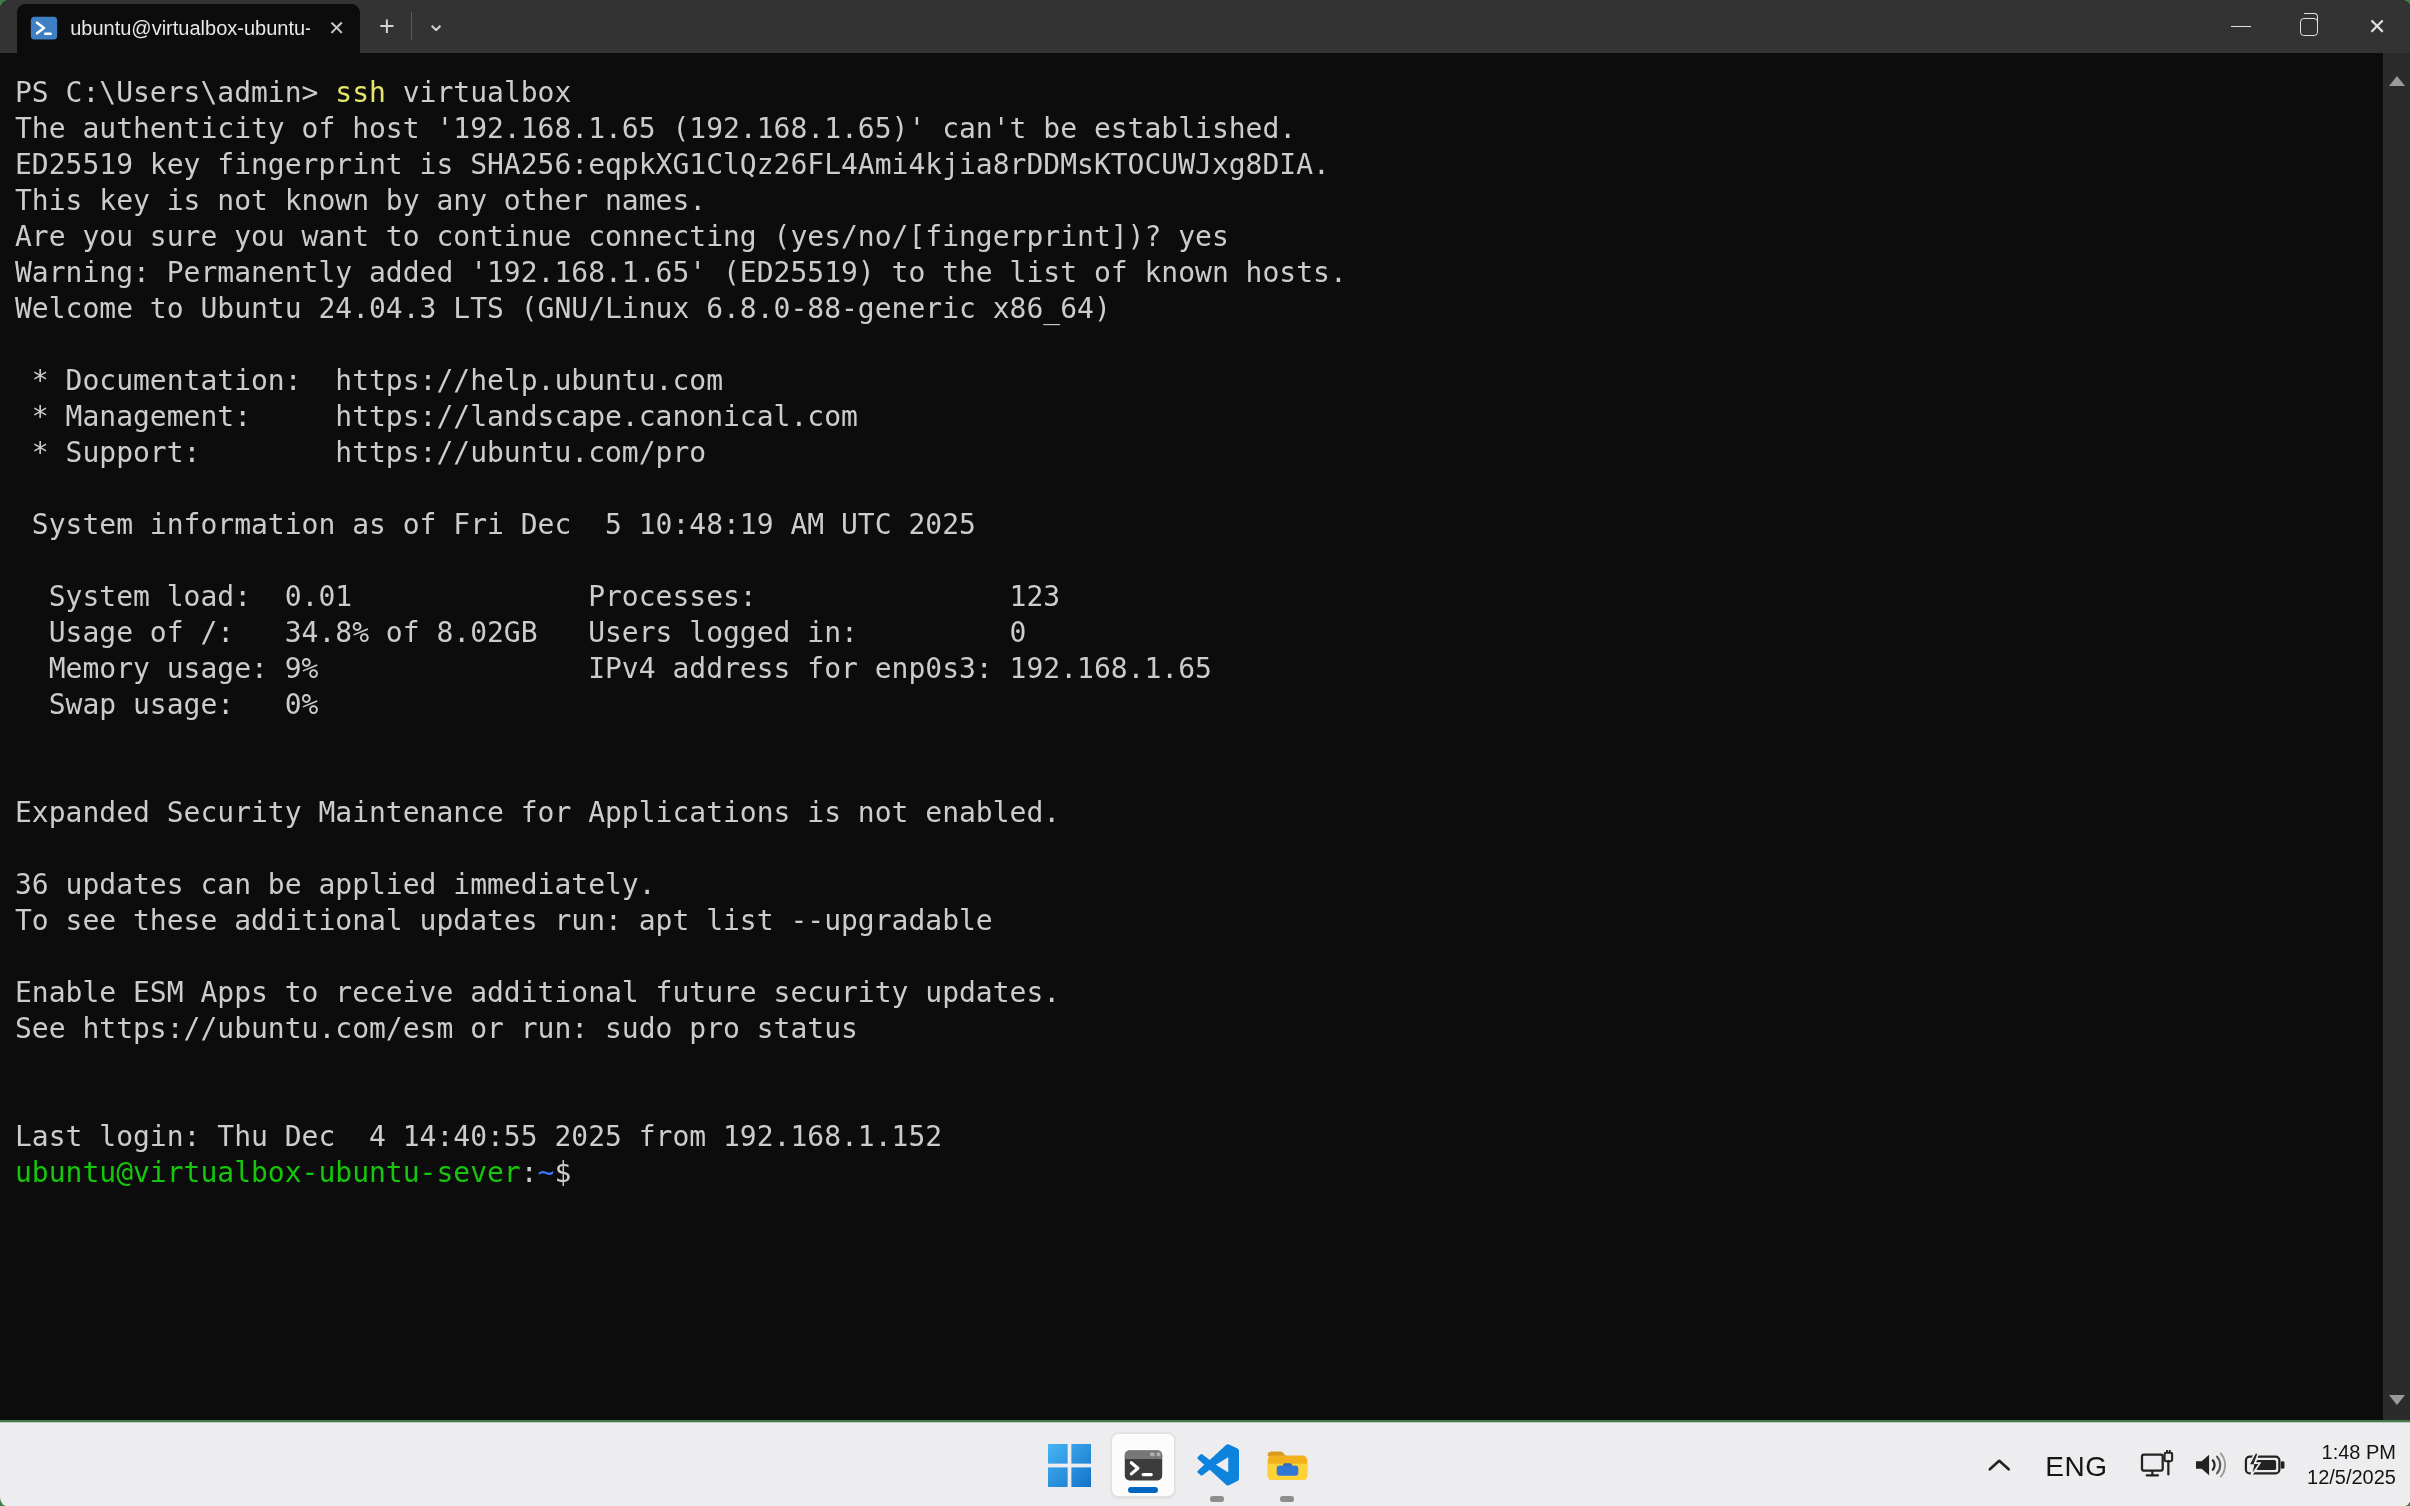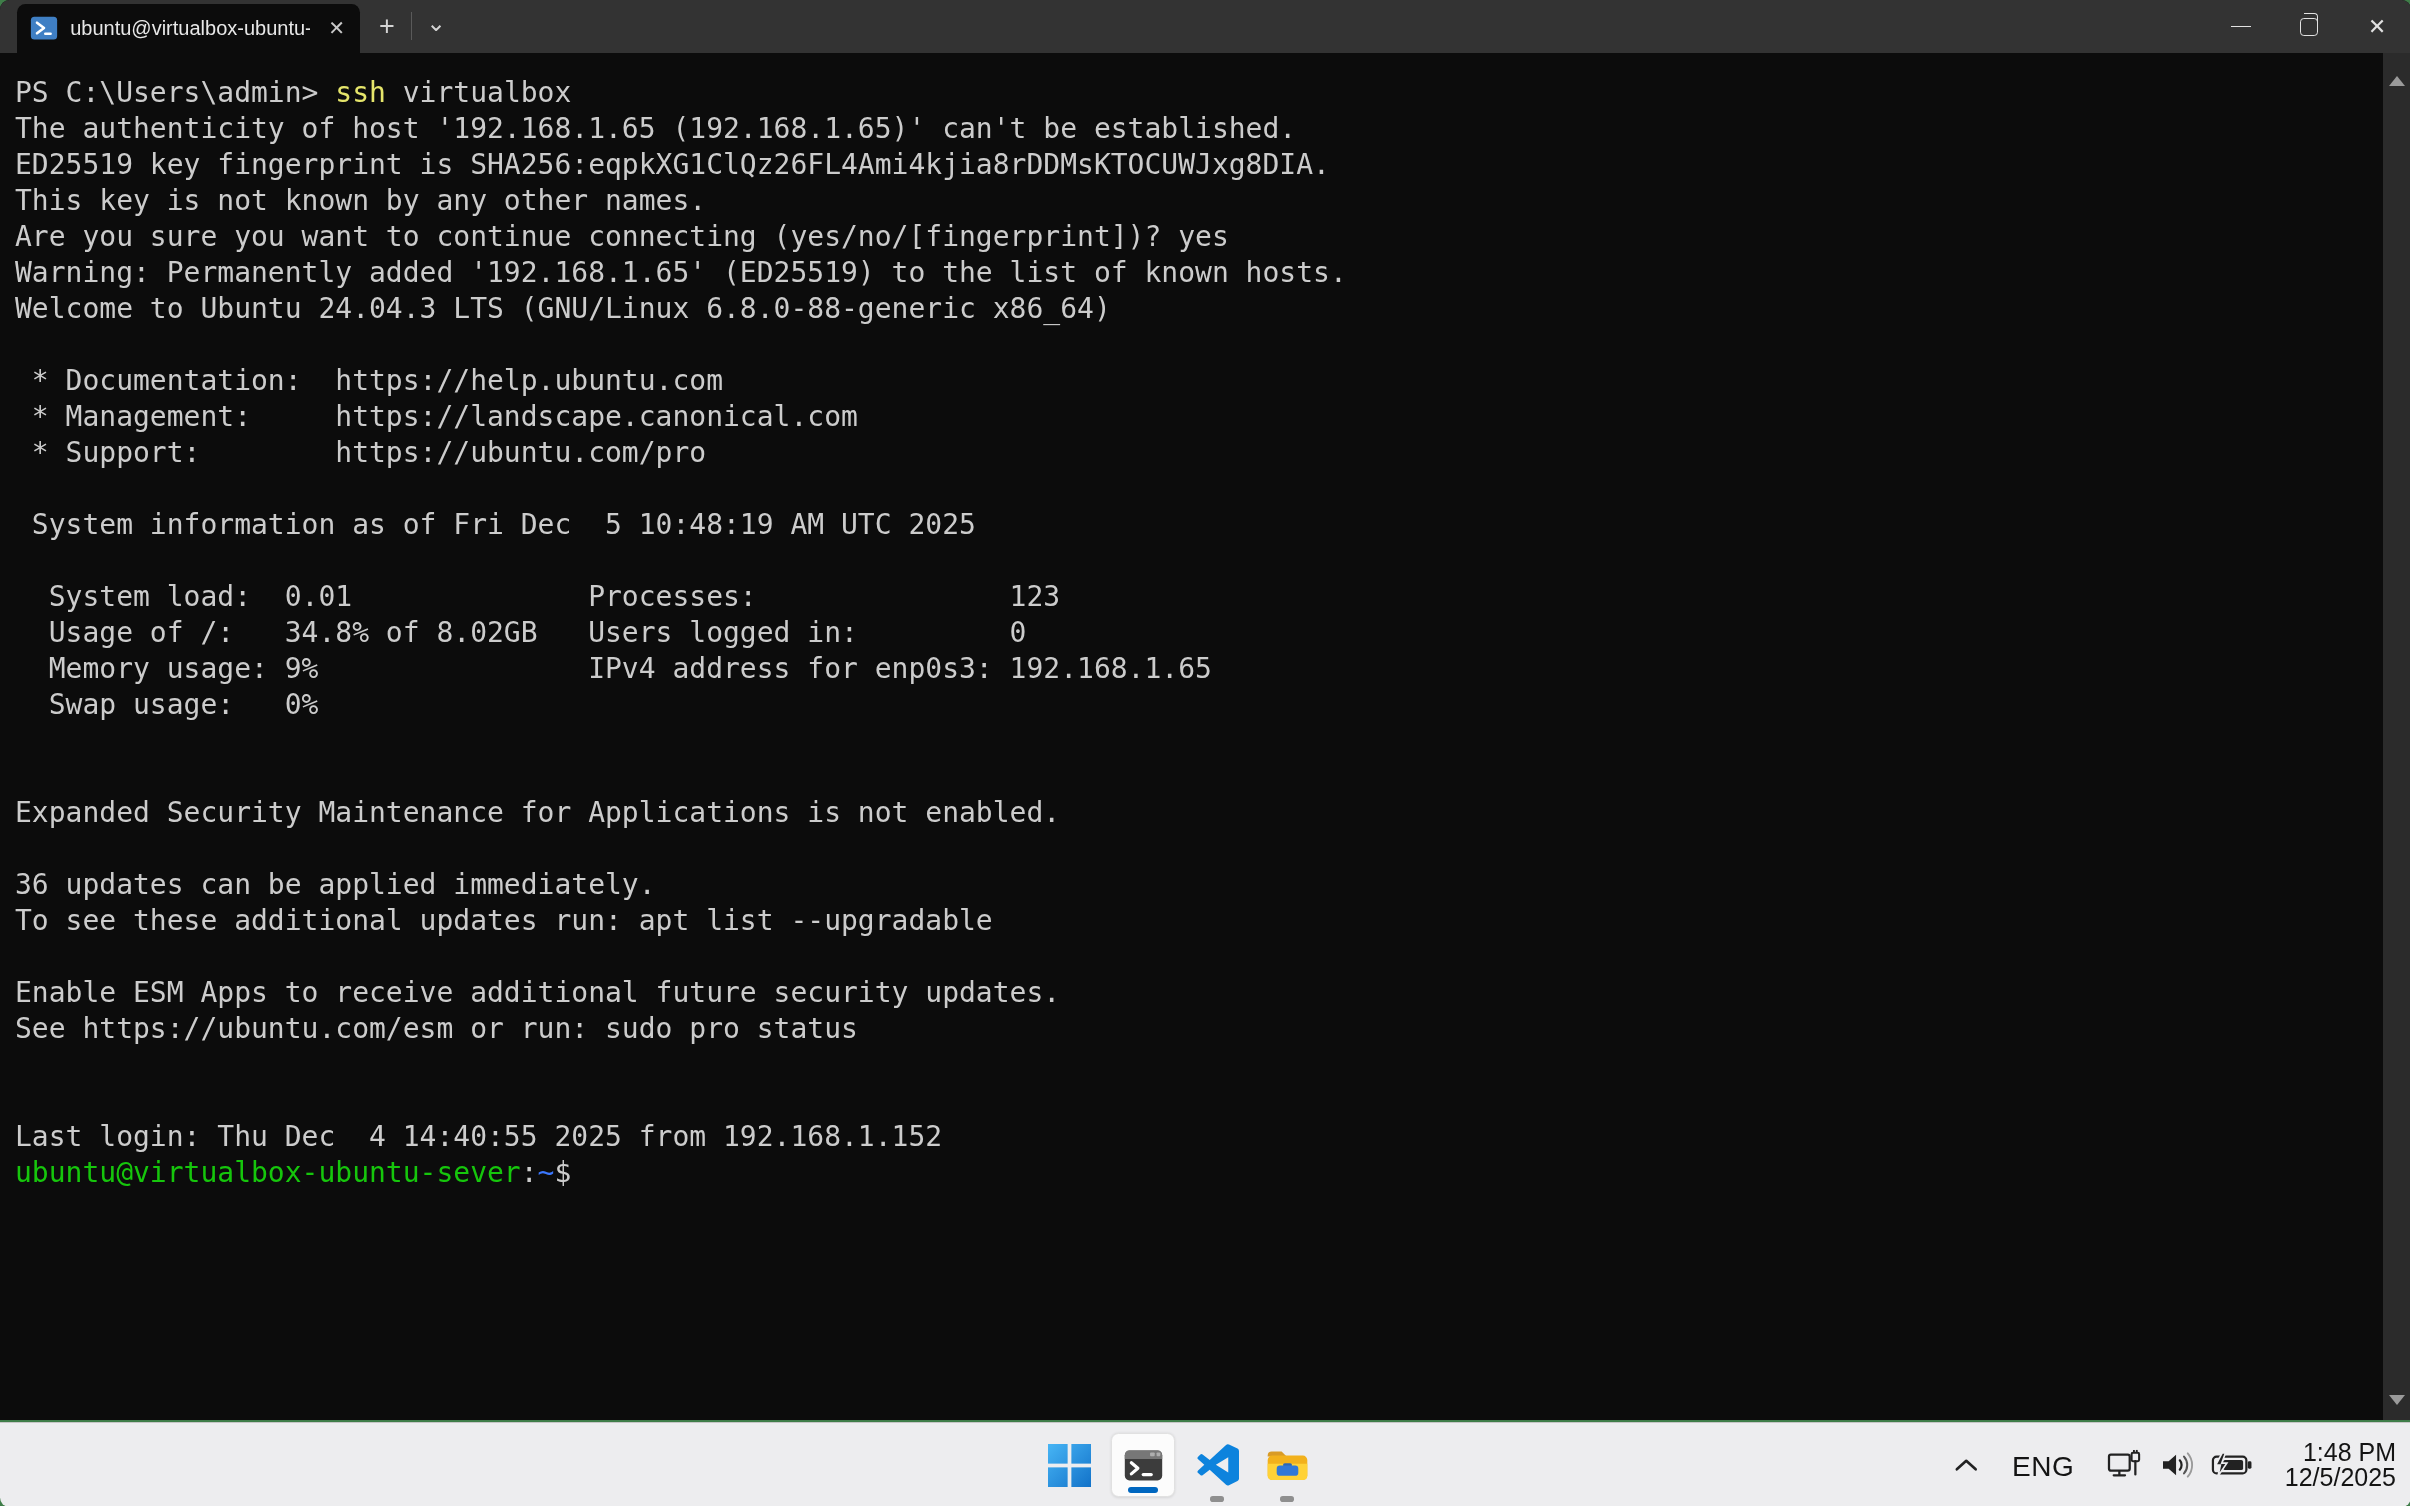--- a/index.html
+++ b/index.html
@@ -47,21 +47,21 @@
   .app-btn{width:56px;height:56px;display:flex;align-items:center;justify-content:center;position:relative;border-radius:7.5px;}
   .app-btn.active{width:62px;height:62px;background:#fcfcfc;border:0.9px solid #e1e1e1;box-shadow:0 0.9px 2.8px rgba(0,0,0,.10);}
   .run-dot{position:absolute;bottom:-8.5px;left:50%;transform:translateX(-50%);
     width:14px;height:5.6px;border-radius:2.8px;background:#8f8f8f;}
   .active-pill{position:absolute;bottom:2.8px;left:50%;transform:translateX(-50%);
     width:30px;height:6.6px;border-radius:3.8px;background:#0067c0;}
   .tb-tray{position:absolute;right:15px;top:0;height:100%;display:flex;align-items:center;}
   .tray-item{display:flex;align-items:center;justify-content:center;color:#141414;}
   .tray-lang{font-size:28px;margin:3px 28px 0 34px;letter-spacing:0.5px;}
   .tray-icons{display:flex;align-items:center;gap:16px;padding:5.6px 3.8px;border-radius:5.6px;}
-  .clock{margin-left:28px;text-align:right;font-size:25px;line-height:25.4px;color:#141414;}
+  .clock{margin-left:17px;text-align:right;font-size:20px;line-height:25.4px;color:#141414;}
 </style>
 </head>
 <body>
 
 <div class="window">
   <div class="titlebar">
     <div class="tab">
       <svg class="ps-badge" viewBox="0 0 32 32">
         <rect x="1" y="3" width="30" height="26" rx="4" fill="#3f7fc4"></rect>
         <polyline points="8,10 16,16 8,22" fill="none" stroke="#ffffff" stroke-width="3" stroke-linecap="round" stroke-linejoin="round"></polyline>

